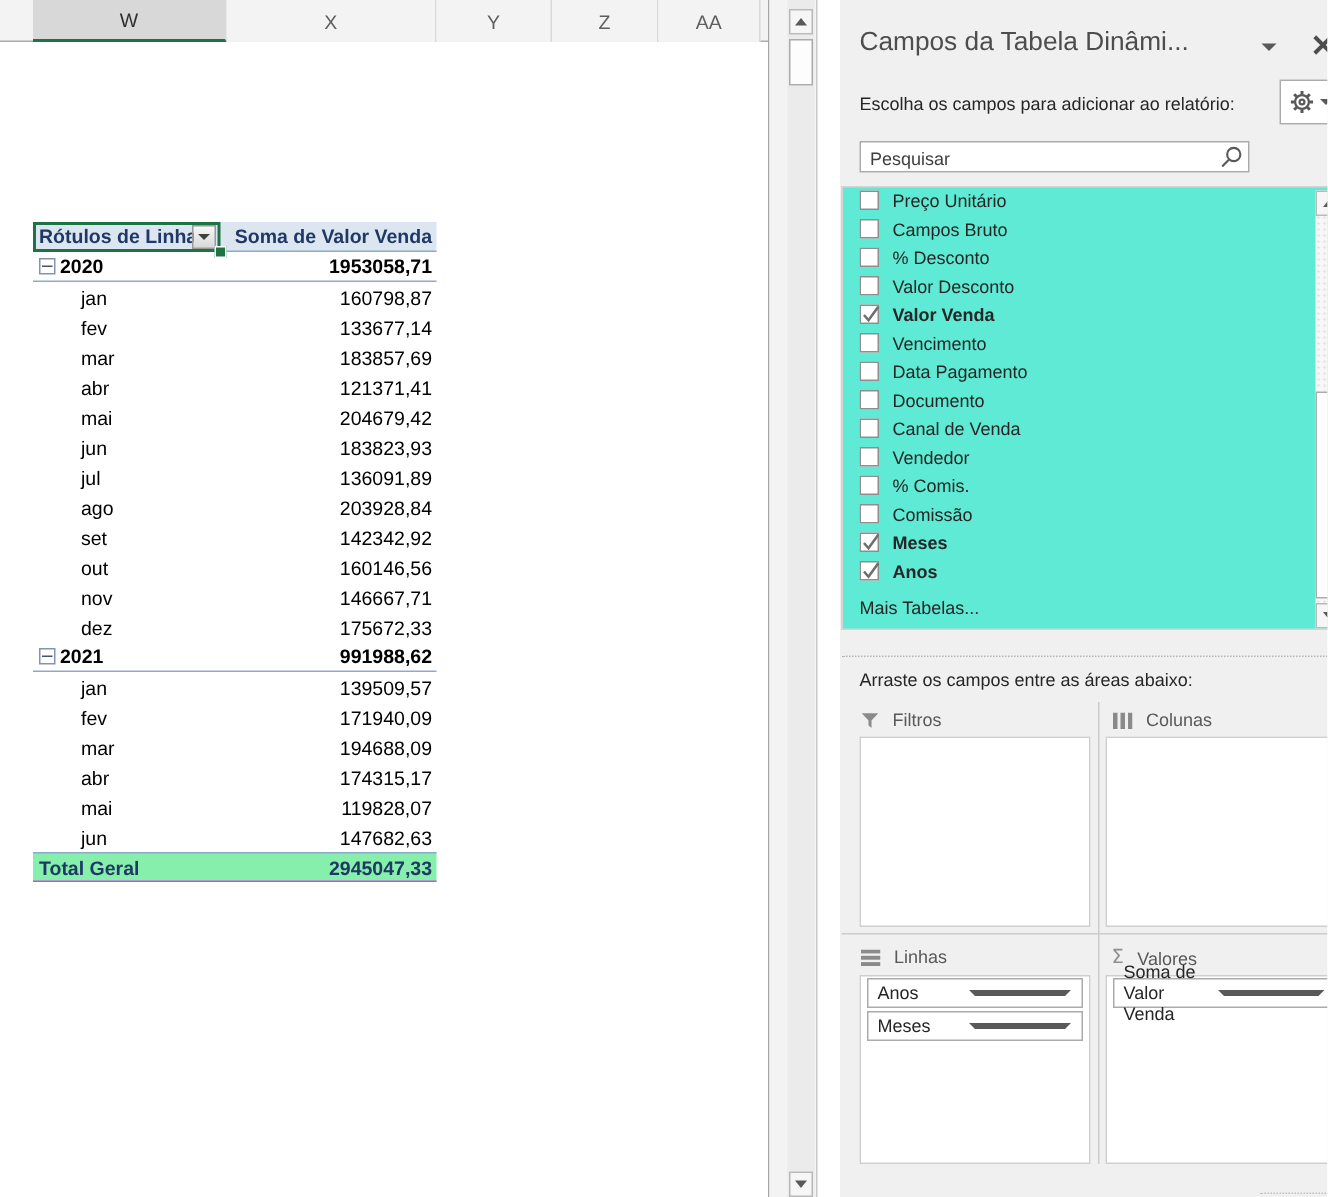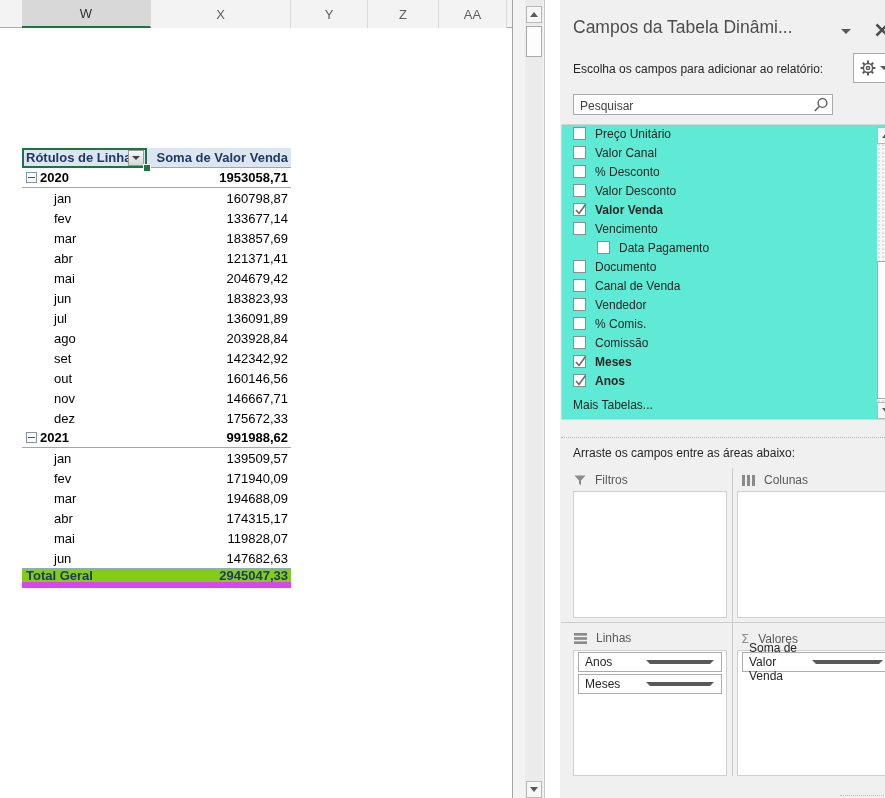--- a/index.html
+++ b/index.html
@@ -13,21 +13,21 @@
           font-size:13px;color:#5F5F5F;border-right:1px solid #D9D9D9;box-sizing:border-box;background:#F3F3F3;}
   .colhdr.sel{background:#D8D8D8;border-bottom:2px solid #1E7244;color:#303030;}
 
   
   .pivot{position:absolute;left:22px;top:148px;width:269px;font-size:13px;color:#000;}
   .prow{position:relative;height:20px;display:flex;box-sizing:border-box;align-items:center;}
   .pcell-l{width:125px;box-sizing:border-box;display:flex;align-items:center;height:100%;position:relative;}
   .pcell-v{flex:1;text-align:right;padding-right:3px;height:100%;display:flex;align-items:center;justify-content:flex-end;}
   .prow.hdr{background:#DCE6F1;border-bottom:1px solid #8EAACB;color:#1F3864;font-weight:bold;}
   .prow.year{font-weight:bold;border-bottom:1px solid #8EAACB;}
-  .prow.total{background:#84cc16;border-top:1px solid #8EAACB;border-bottom:6px solid #d946ef;
+  .prow.total{background:#86efac;border-top:1px solid #8EAACB;border-bottom:1px solid #d946ef;
               color:#1F3864;font-weight:bold;}
   .prow.month .pcell-l{padding-left:32px;}
   .prow.year .pcell-l{padding-left:4px;}
   .prow.total .pcell-l{padding-left:4px;}
   .prow.hdr .pcell-l{padding-left:4px;}
   .expbox{width:11px;height:11px;border:1px solid #8195B3;background:#fff;box-sizing:border-box;
           display:flex;align-items:center;justify-content:center;margin-right:3px;flex:none;}
   .minus{width:7px;height:1px;background:#44546A;}
   .sel-border{position:absolute;left:0;top:0;width:125px;height:20px;border:2px solid #1E7244;
               box-sizing:border-box;pointer-events:none;}
@@ -310,21 +310,21 @@
     </div>
 
     <div class="flist">
       <div id="fields">
           <div class="fitem" style="top: -1px;">
             <div class="cb"></div>
             <div class="flabel">Preço Unitário</div>
           </div>
           <div class="fitem" style="top: 18px;">
             <div class="cb"></div>
-            <div class="flabel">Valor Canal</div>
+            <div class="flabel">Campos Bruto</div>
           </div>
           <div class="fitem" style="top: 37px;">
             <div class="cb"></div>
             <div class="flabel">% Desconto</div>
           </div>
           <div class="fitem" style="top: 56px;">
             <div class="cb"></div>
             <div class="flabel">Valor Desconto</div>
           </div>
           <div class="fitem on" style="top: 75px;">
@@ -332,21 +332,21 @@
               <svg width="13" height="13" viewBox="0 0 13 13">
                 <polyline points="2,7 5,10.5 11.5,1.5" fill="none" stroke="#6E6E6E" stroke-width="1.7"></polyline>
               </svg>
             </div>
             <div class="flabel">Valor Venda</div>
           </div>
           <div class="fitem" style="top: 94px;">
             <div class="cb"></div>
             <div class="flabel">Vencimento</div>
           </div>
-          <div class="fitem" style="top: 113px; padding-left: 24px;">
+          <div class="fitem" style="top: 113px;">
             <div class="cb"></div>
             <div class="flabel">Data Pagamento</div>
           </div>
           <div class="fitem" style="top: 132px;">
             <div class="cb"></div>
             <div class="flabel">Documento</div>
           </div>
           <div class="fitem" style="top: 151px;">
             <div class="cb"></div>
             <div class="flabel">Canal de Venda</div>

